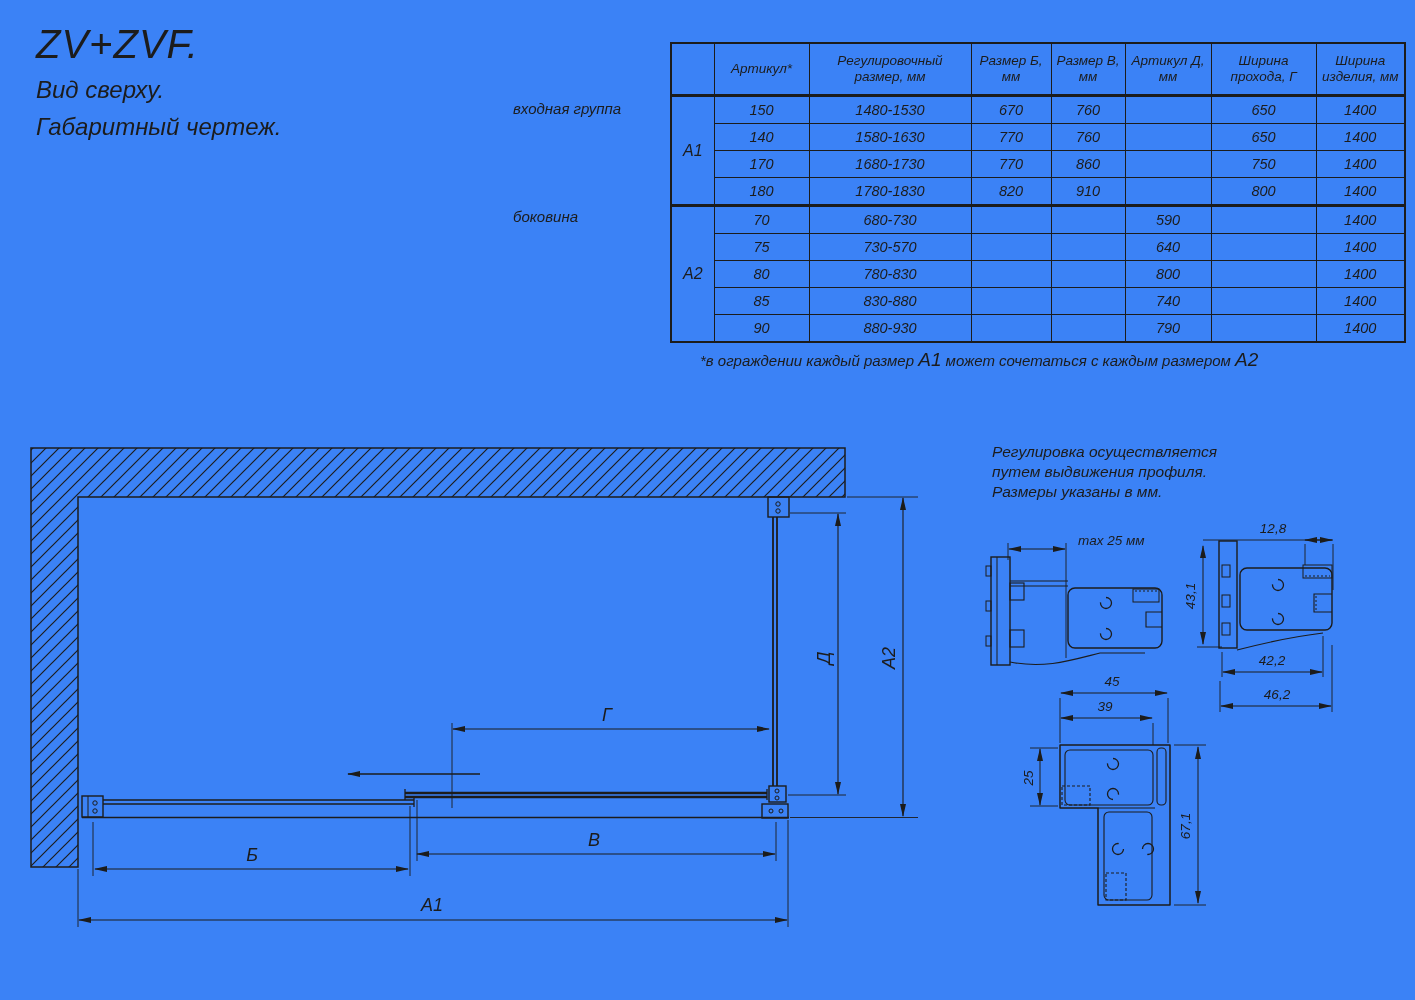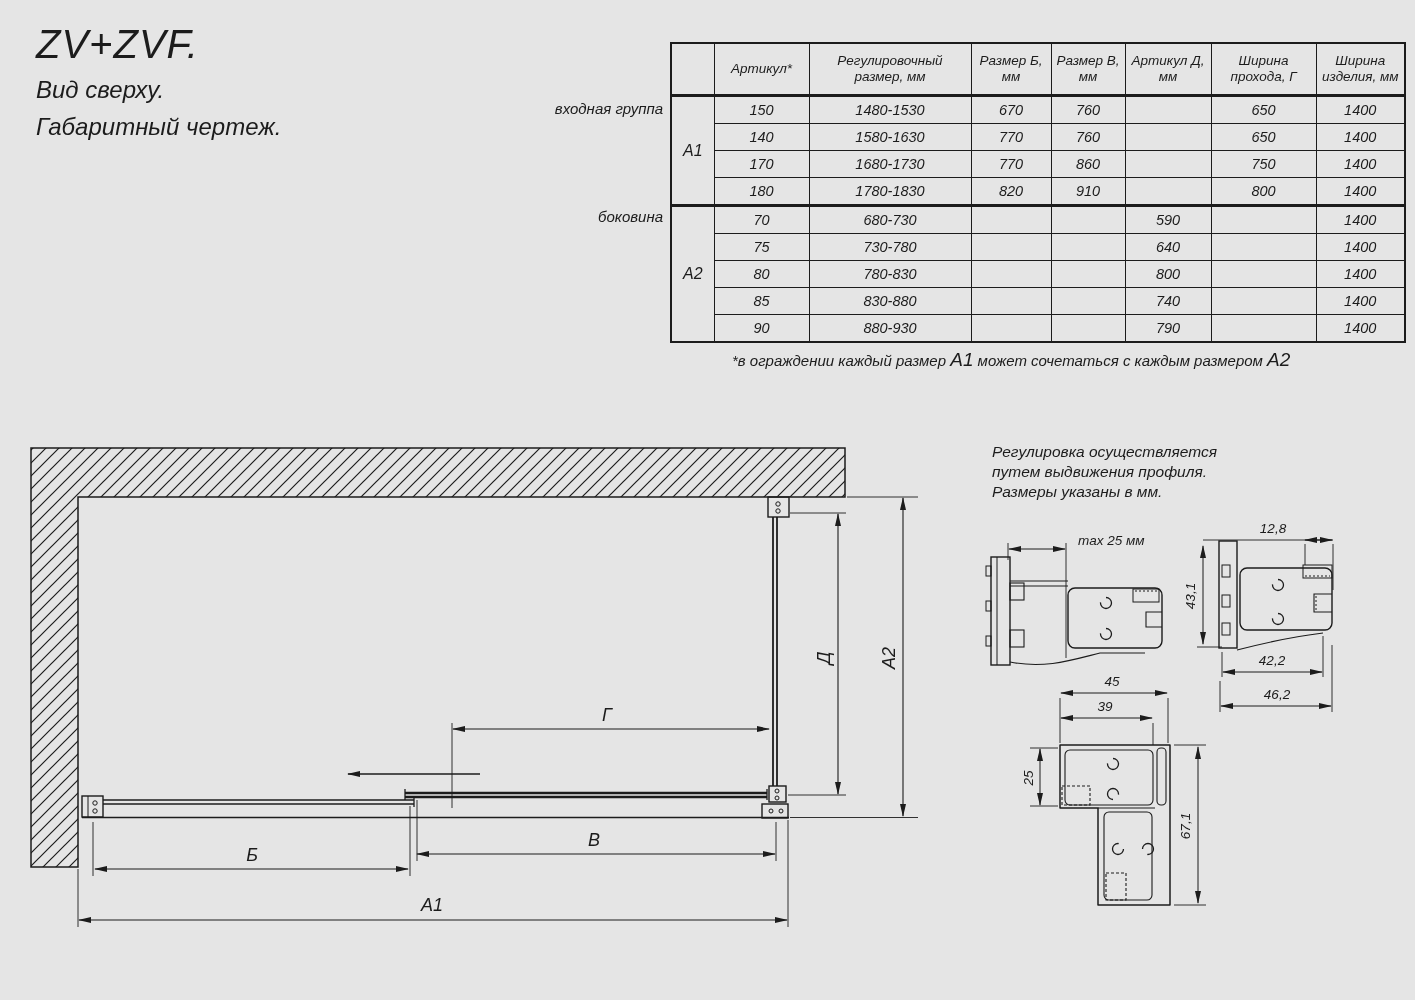--- a/index.html
+++ b/index.html
@@ -1,33 +1,33 @@
 <!DOCTYPE html>
 <html><head>
 <meta charset="utf-8">
 <style>
   html,body{margin:0;padding:0;background:#fff;}
-  .page{position:relative;width:1415px;height:1000px;background:#e5e5e5;overflow:hidden;
+  .page{position:relative;width:1415px;height:1000px;background:#3b82f6;overflow:hidden;
         font-family:"Liberation Sans",sans-serif;color:#1c1c1c;}
   
   .titleblock{position:absolute;left:36px;top:22px;font-style:italic;}
   .brand{font-size:40px;letter-spacing:1px;}
   .sub{font-size:24px;margin-top:9px;}
   
   table.spec{position:absolute;left:670px;top:42px;border-collapse:collapse;table-layout:fixed;
              font-style:italic;text-align:center;color:#1c1c1c;border:2.5px solid #1c1c1c;}
   .spec td{border:1.6px solid #1c1c1c;height:26px;padding:0 2px;font-size:14.5px;
            white-space:nowrap;overflow:hidden;}
   .spec tr.hdr td{height:50px;font-size:13.5px;line-height:1.18;white-space:normal;
                   border-bottom:3px solid #1c1c1c;}
   .spec td.code{font-size:16px;}
   .spec tr.sep td{border-top:3px solid #1c1c1c;}
-  .side-label{position:absolute;width:150px;text-align:right;font-style:italic;
+  .side-label{position:absolute;width:150px;text-align:left;font-style:italic;
               font-size:15px;color:#1c1c1c;}
-  .footnote{position:absolute;left:700px;top:349px;font-style:italic;font-size:15px;color:#1c1c1c;margin-left:32px;}
+  .footnote{position:absolute;left:700px;top:349px;font-style:italic;font-size:15px;color:#1c1c1c;}
   .fn-big{font-size:19px;}
   
   svg.dwg{position:absolute;left:0;top:0;}
   svg.dwg text{font-family:"Liberation Sans",sans-serif;font-style:italic;fill:#1c1c1c;}
   .lab{font-size:18px;}
   .sm{font-size:13.5px;}
   .note-t{font-size:15.5px;}
   .ln{stroke:#1c1c1c;fill:none;}
 </style>
 </head>
@@ -108,21 +108,21 @@
       <td>70</td>
       <td>680-730</td>
       <td></td>
       <td></td>
       <td>590</td>
       <td></td>
       <td>1400</td>
     </tr>
     <tr>
       <td>75</td>
-      <td>730-780</td>
+      <td>730-570</td>
       <td></td>
       <td></td>
       <td>640</td>
       <td></td>
       <td>1400</td>
     </tr>
     <tr>
       <td>80</td>
       <td>780-830</td>
       <td></td>

